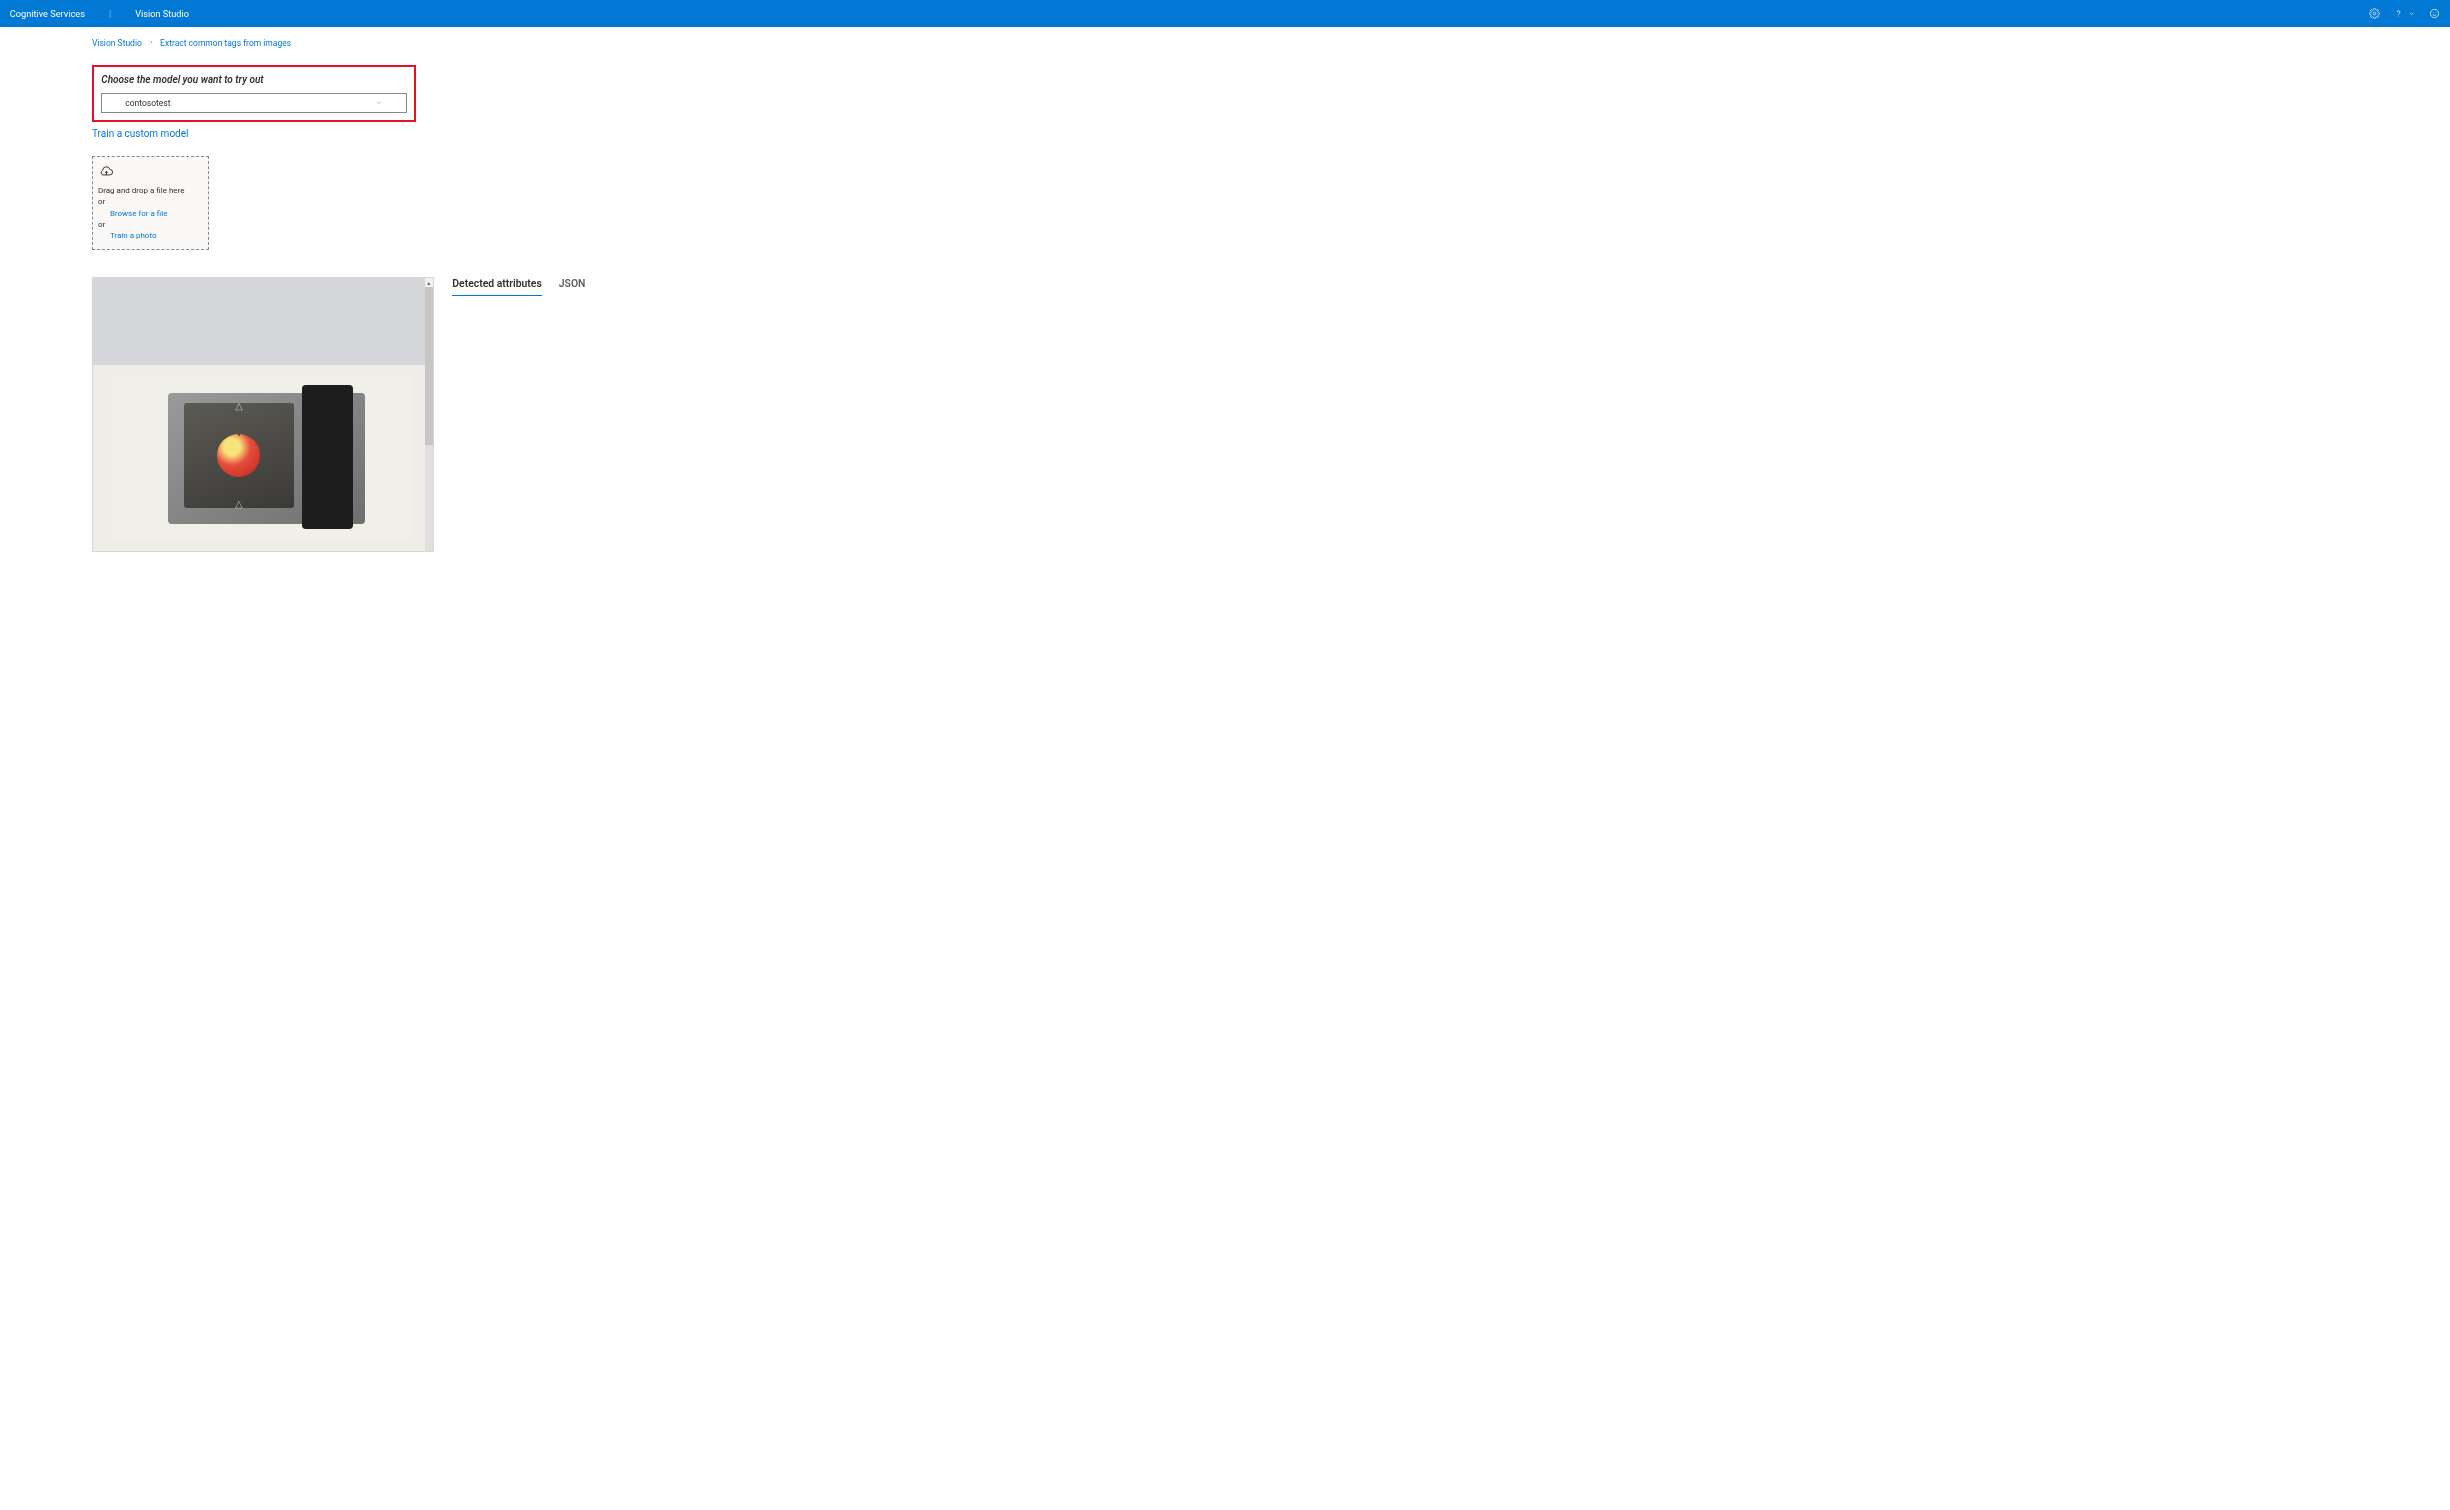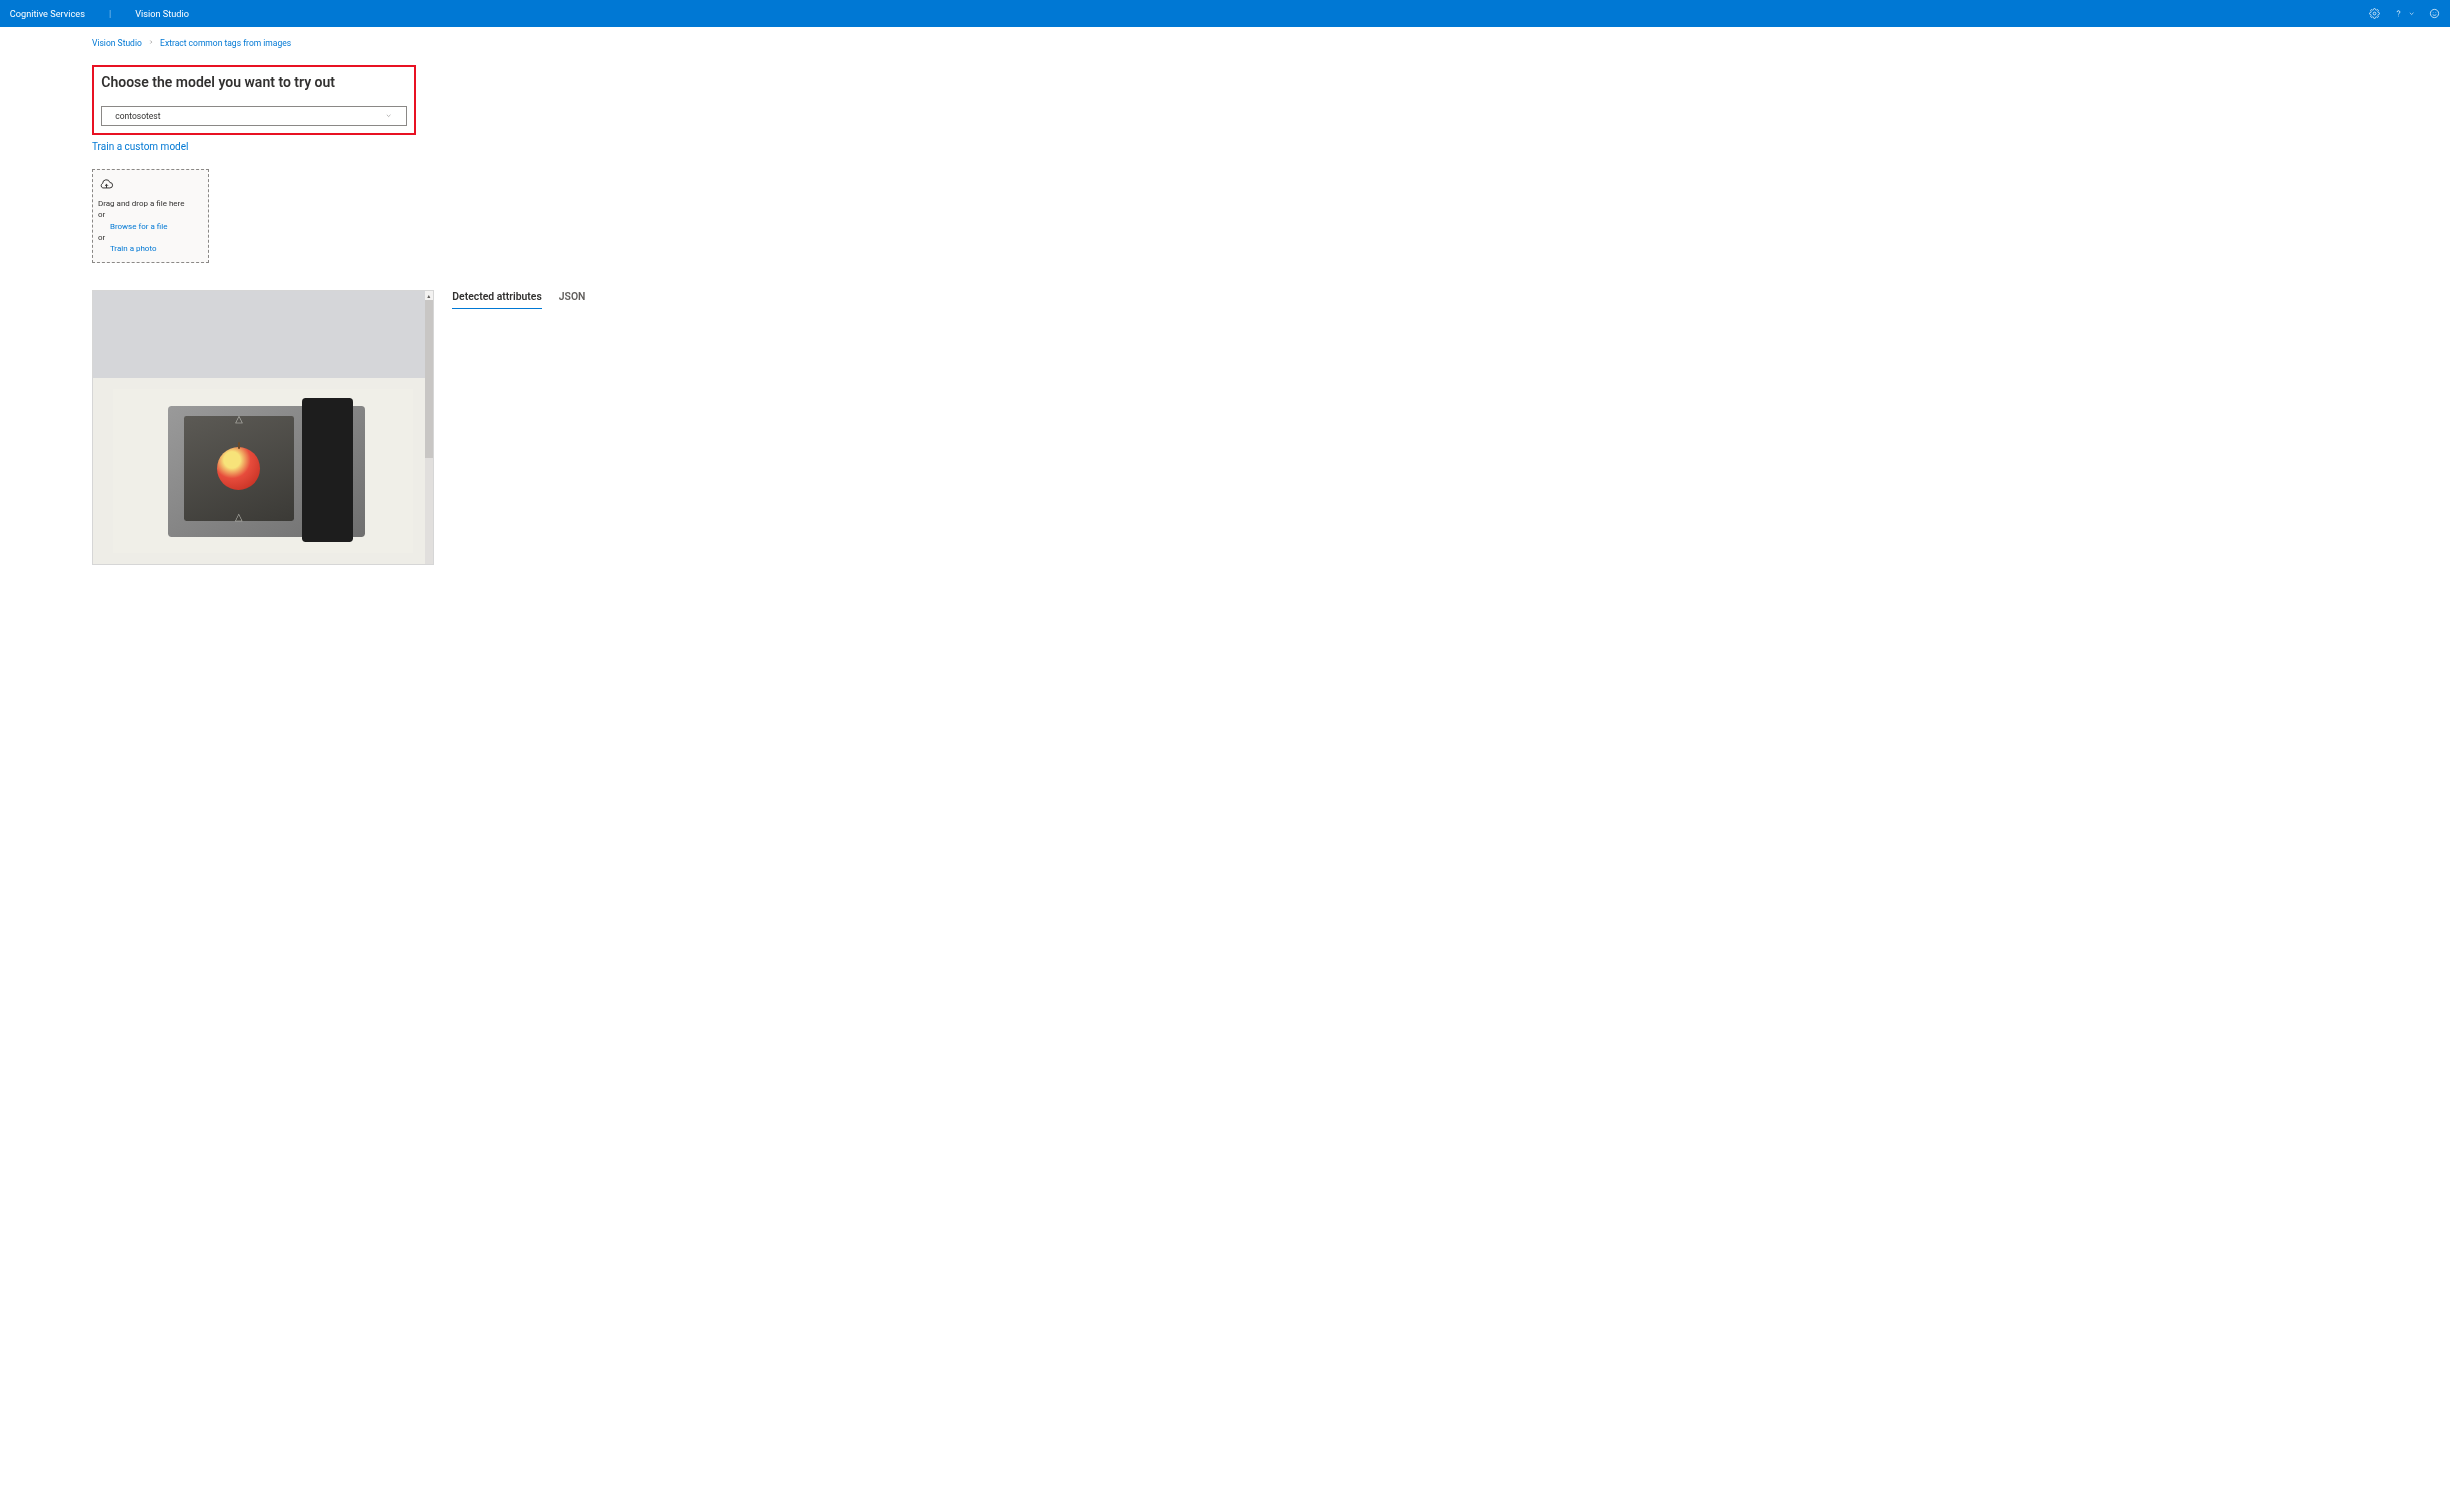--- a/index.html
+++ b/index.html
@@ -63,35 +63,36 @@
       color: #605e5c;
       font-size: 7.3px;
     }
     .model-chooser {
       border: 2.4px solid #e81123;
       padding: 7.3px 7.3px 7.3px 7.3px;
       width: 324px;
       margin-bottom: 6.1px;
     }
     .model-chooser-label {
-      font-size: 14px;
+      font-size: 10px;
       font-weight: 600;
-      margin-bottom: 16px;
+      margin-bottom: 8px;
       display: block;
       color: #323130;
+      font-style: italic;
     }
     .model-select {
       width: 100%;
       height: 19.5px;
       border: 0.6px solid #8a8886;
       background: #ffffff;
       display: flex;
       align-items: center;
       justify-content: space-between;
-      padding: 0 13px;
+      padding: 0 23px;
       font-size: 8.5px;
       cursor: pointer;
     }
     .model-select-value { color: #323130; }
     .chevron-down-icon svg { width: 7.3px; height: 7.3px; }
     .train-link {
       color: #0078d4;
       text-decoration: none;
       font-size: 10px;
       display: inline-block;

